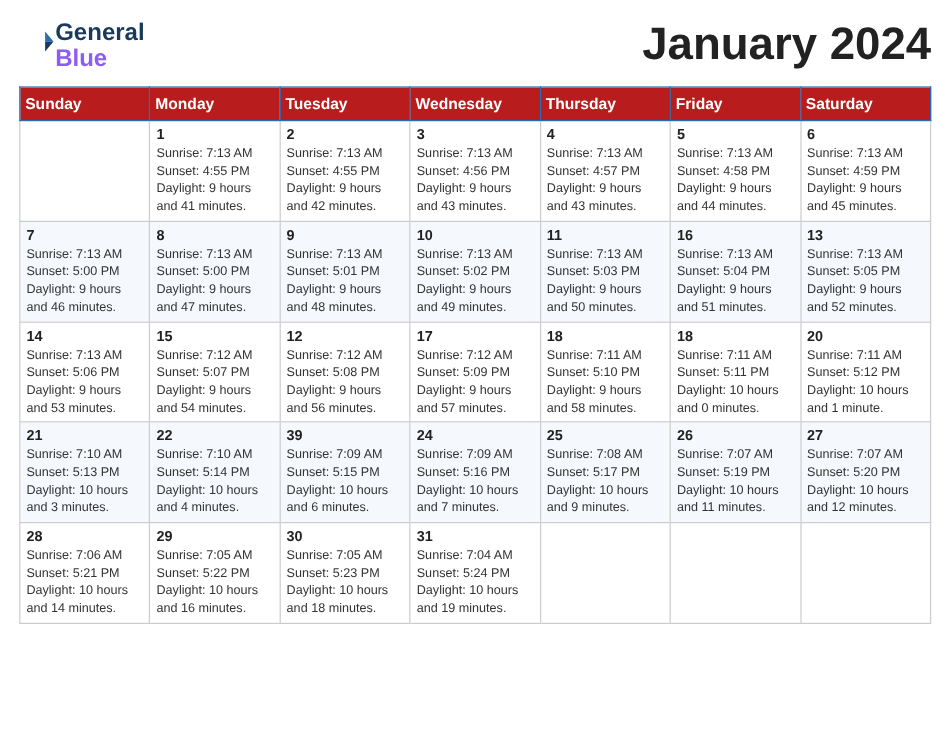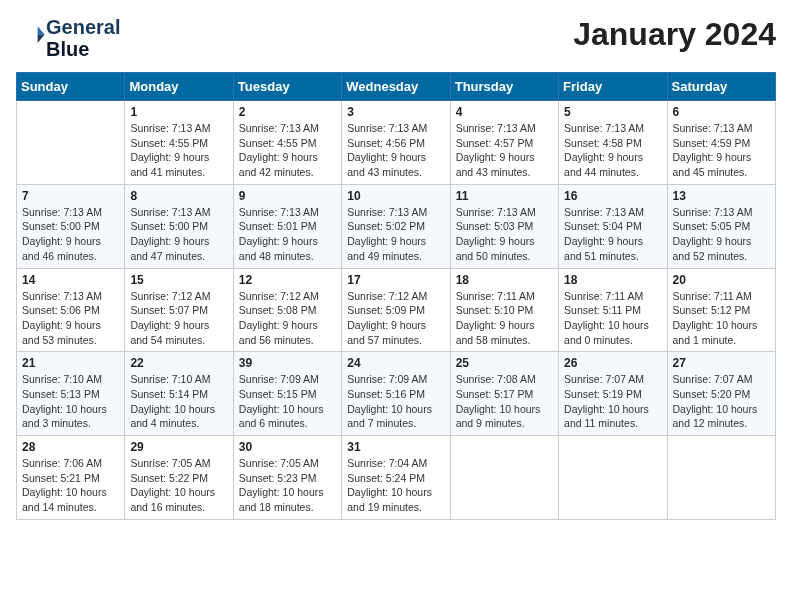--- a/index.html
+++ b/index.html
@@ -23,35 +23,35 @@
     }
     .logo-icon {
       width: 28px;
       height: 28px;
       margin-left: 2px;
     }
     .title-block {
       text-align: right;
     }
     .month-title {
-      font-size: 32px;
+      font-size: 38px;
       font-weight: bold;
       color: #222;
     }
     .location {
       font-size: 16px;
       color: #444;
     }
     .calendar-table {
       width: 100%;
       border-collapse: collapse;
       font-size: 11px;
     }
     .calendar-table th {
-      background: #0369a1;
+      background: #b91c1c;
       color: #fff;
       padding: 6px 4px;
       text-align: left;
       font-size: 13px;
       font-weight: bold;
       border: 1px solid #2a6db5;
     }
     .calendar-table td {
       border: 1px solid #ccc;
       vertical-align: top;
@@ -86,21 +86,21 @@
   <div class="logo">
     <div>
       <svg class="logo-icon" viewBox="0 0 40 40">
         <polygon points="28,6 38,18 28,18" fill="#2a6db5"></polygon>
         <polygon points="28,18 38,18 28,30" fill="#1a3a5c"></polygon>
       </svg>
     </div>
     <div>
       <div style="font-size:20px;font-weight:bold;color:#1a3a5c;line-height:1.1;">
         <span>General</span><br>
-        <span style="color:#0f172a;">Blue</span>
+        <span style="color:#8b5cf6;">Blue</span>
       </div>
     </div>
   </div>
   <div class="title-block">
     <div class="month-title">January 2024</div>
   </div>
 </div>
 
 <table class="calendar-table">
   <thead>

